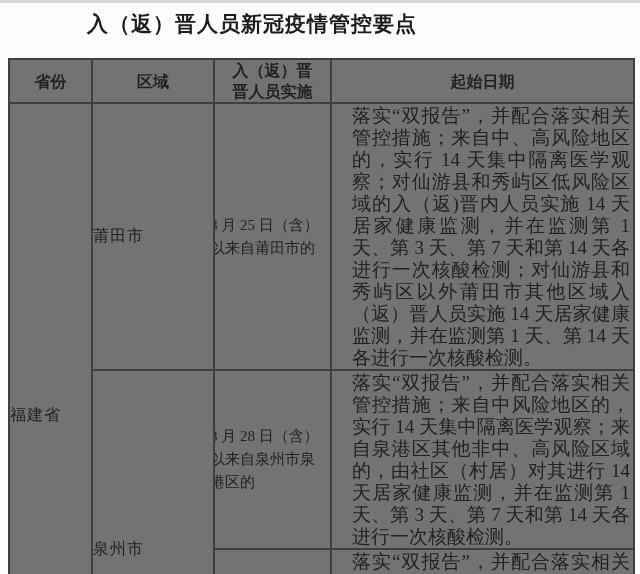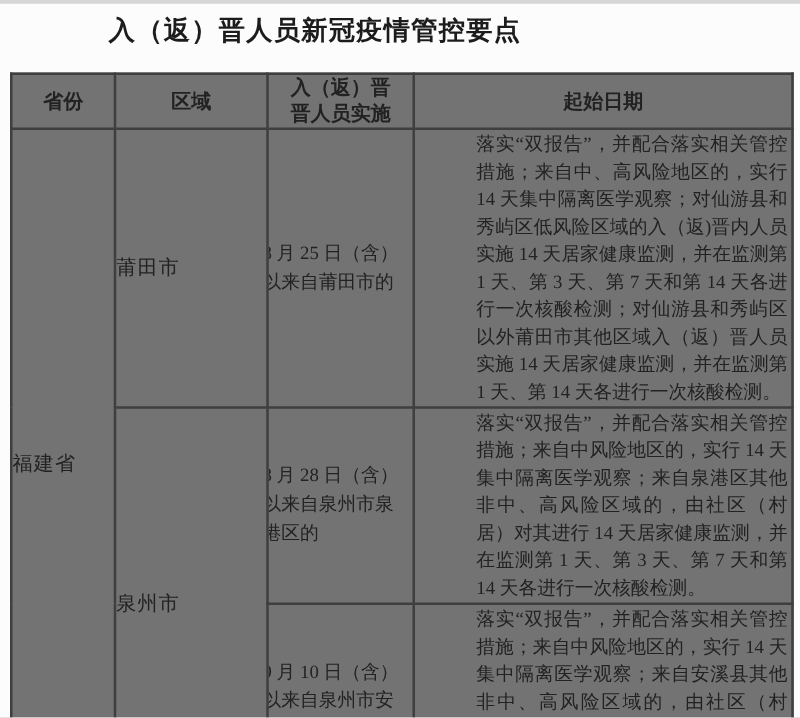--- a/index.html
+++ b/index.html
@@ -59,25 +59,24 @@
   .date-text{
     margin-left:-5px;
     font-size:15px;
     line-height:23px;
     white-space:pre-line;
     text-align:left;
   }
   td.measures-cell{vertical-align:top;}
   .measures-text{
     padding:1px 3px 0 20px;
-    font-size:15px;
+    font-size:19px;
     line-height:22px;
     text-align:justify;
     text-justify:inter-ideograph;
-    margin-left:29px;
   }
 </style>
 </head>
 <body>
 
 <div class="screen">
   <div class="top-edge"></div>
 
   <div class="doc-title">入（返）晋人员新冠疫情管控要点</div>
 

